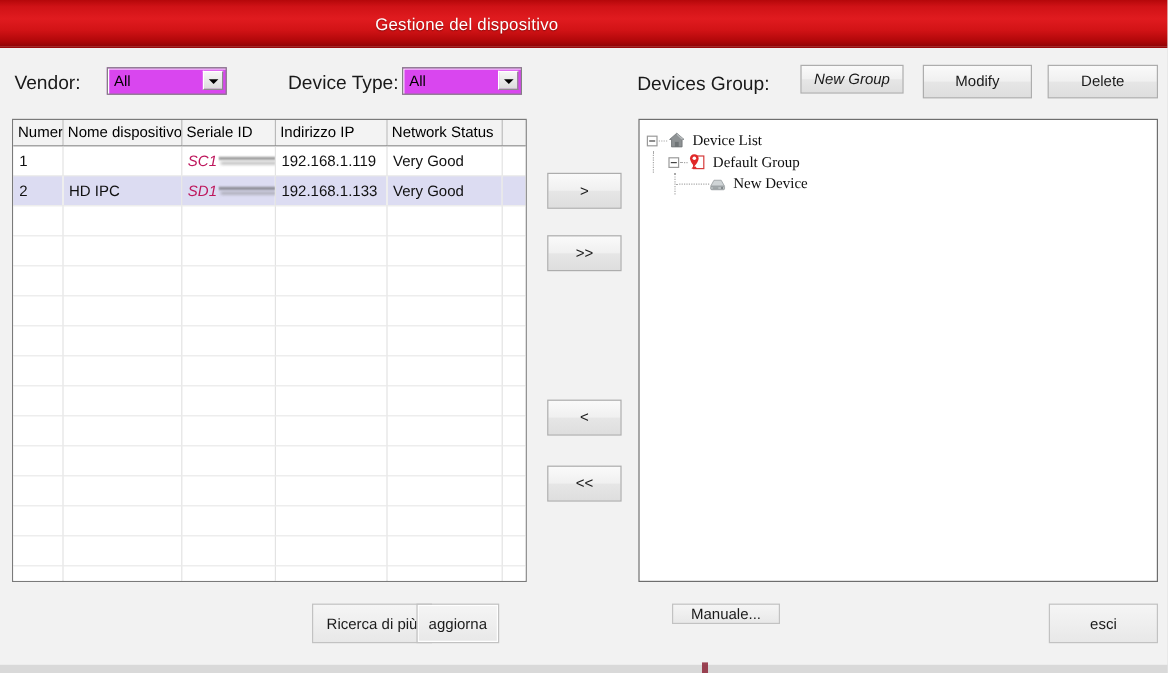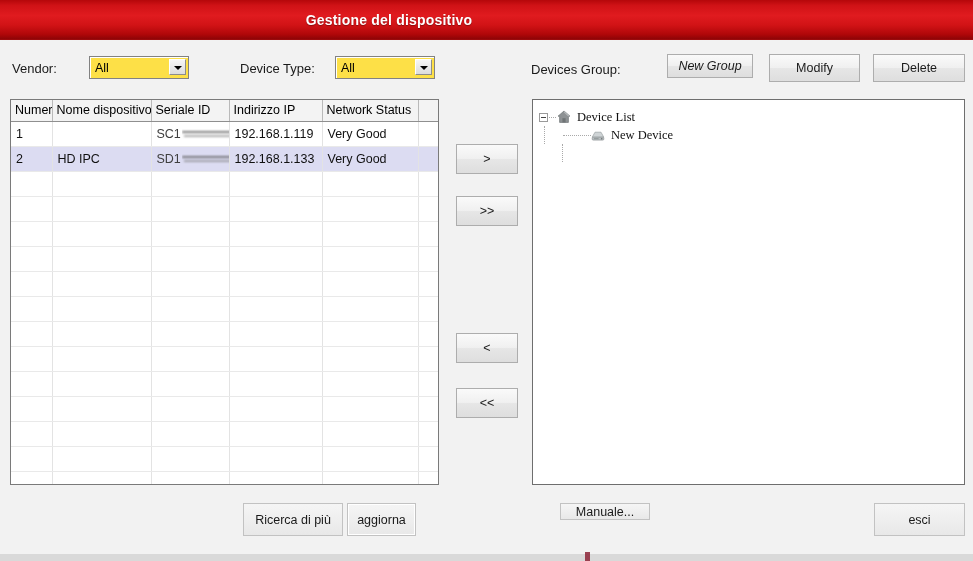--- a/index.html
+++ b/index.html
@@ -26,21 +26,21 @@
         #d21316 64%, #b00709 88%, #8e0406 100%);
     border-bottom: 1px solid #9b0a0c;
   }
   .titlebar .title {
     position: absolute; left: 0; top: 0;
     width: 778px; height: 40px;
     line-height: 40px;
     text-align: center;
     color: #ffffff;
     font-size: 14px;
-    font-weight: bold;
+    font-weight: normal;
     letter-spacing: .2px;
     text-shadow: 0 1px 1px rgba(0,0,0,.35);
   }
   .page-bg {
     position: absolute; left: 0; top: 40px;
     width: 973px; height: 514px;
     background: #f2f2f2;
   }
   .footer-strip {
     position: absolute; left: 0; top: 554px;
@@ -50,27 +50,27 @@
   .footer-mark {
     position: absolute; left: 585px; top: 552px;
     width: 5px; height: 9px;
     background: #8c2437;
     opacity: .85;
   }
 
   
   .lbl {
     position: absolute;
-    font-size: 13px;
+    font-size: 16px;
     color: #1a1a1a;
     white-space: nowrap;
   }
   .combo {
     position: absolute;
-    background: #fde047;
+    background: #d946ef;
     border: 1px solid #828282;
     box-shadow: inset 1px 1px 0 #ffffff;
     font-size: 12.5px;
     color: #000;
   }
   .combo .val {
     position: absolute;
     left: 5px; top: 0;
     line-height: 22px;
     white-space: nowrap;
@@ -156,21 +156,21 @@
   table.grid tr.r-empty td { background: #ffffff; }
   .col-n  { width: 41px; }
   .col-nm { width: 99px; }
   .col-sn { width: 78px; }
   .col-ip { width: 93px; }
   .col-ns { width: 96px; }
   .col-x  { width: 20px; }
 
   
   .serial { position: relative; display: inline-block; }
-  .serial .pre { color: #404040; }
+  .serial .pre { color: #be185d; font-style: italic; }
   .serial .blur {
     display: inline-block;
     position: relative;
     width: 52px; height: 12px;
     vertical-align: -2px;
     margin-left: 1px;
     overflow: hidden;
   }
   .serial .blur::before {
     content: "";
@@ -438,37 +438,50 @@
           <path d="M8 2 L2 7.2 L3.6 7.2 L3.6 13.4 L12.4 13.4 L12.4 7.2 L14 7.2 Z" fill="#8e9294" stroke="#6f7476" stroke-width=".7"></path>
           <rect x="6.4" y="9.2" width="3.2" height="4.2" fill="#6f7476"></rect>
           <path d="M8 2 L14 7.2 L12 7.2 L8 3.6 Z" fill="#b6babc"></path>
         </svg>
       </span>
       <span class="txt" style="left:44px;">Device List</span>
     </div>
 
     <span class="vdots" style="left:11px; top:26px; height:18px;"></span>
 
+    <div class="tnode" style="margin-top:0;">
+      <span class="toggle" style="left:24px;"></span>
+      <span class="dots" style="left:34px; width:6px;"></span>
+      <span class="ic" style="left:40px;">
+        <svg class="icon16" viewBox="0 0 16 16">
+          <rect x="5" y="3" width="8.5" height="10.5" fill="#ffffff" stroke="#d53a3a" stroke-width="1"></rect>
+          <path d="M5.6 1.6 C3.4 1.6 2 3.2 2 5 C2 7.6 5.6 11.6 5.6 11.6 C5.6 11.6 9.2 7.6 9.2 5 C9.2 3.2 7.8 1.6 5.6 1.6 Z" fill="#e02828"></path>
+          <circle cx="5.6" cy="4.9" r="1.5" fill="#ffffff"></circle>
+          <path d="M6.6 11.8 L4.6 11.8 L3.2 13.6 L8.0 13.6 Z" fill="#e02828"></path>
+        </svg>
+      </span>
+      <span class="txt" style="left:61px;">Default Group</span>
+    </div>
 
     <span class="vdots" style="left:29px; top:44px; height:18px;"></span>
 
     <div class="tnode">
       <span class="dots" style="left:30px; width:28px;"></span>
       <span class="ic" style="left:57px;">
         <svg class="icon16" viewBox="0 0 16 16">
           <path d="M2.2 10.2 L5 5.2 L11 5.2 L13.8 10.2 Z" fill="#cfd4d6" stroke="#9aa0a2" stroke-width=".7"></path>
           <rect x="2.2" y="10.2" width="11.6" height="2.9" rx="1" fill="#b9bfc1" stroke="#8e9496" stroke-width=".7"></rect>
           <circle cx="11.7" cy="11.7" r=".8" fill="#6e7476"></circle>
           <rect x="4" y="11.2" width="4.6" height="1" fill="#8e9496"></rect>
         </svg>
       </span>
       <span class="txt" style="left:78px;">New Device</span>
     </div>
   </div>
 
-  <button class="btn flat" style="left:243px; top:503px; width:100px; height:33px;">Ricerca di più</button>
+  <button class="btn flat" style="left:260px; top:503px; width:100px; height:33px;">Ricerca di più</button>
   <button class="btn flat focus" style="left:347px; top:503px; width:69px; height:33px;">aggiorna</button>
   <button class="btn flat" style="left:560px; top:503px; width:90px; height:17px;">Manuale...</button>
   <button class="btn flat" style="left:874px; top:503px; width:91px; height:33px;">esci</button>
 
   <div class="footer-strip"></div>
   <div class="footer-mark"></div>
 </div>
 
 </body></html>

